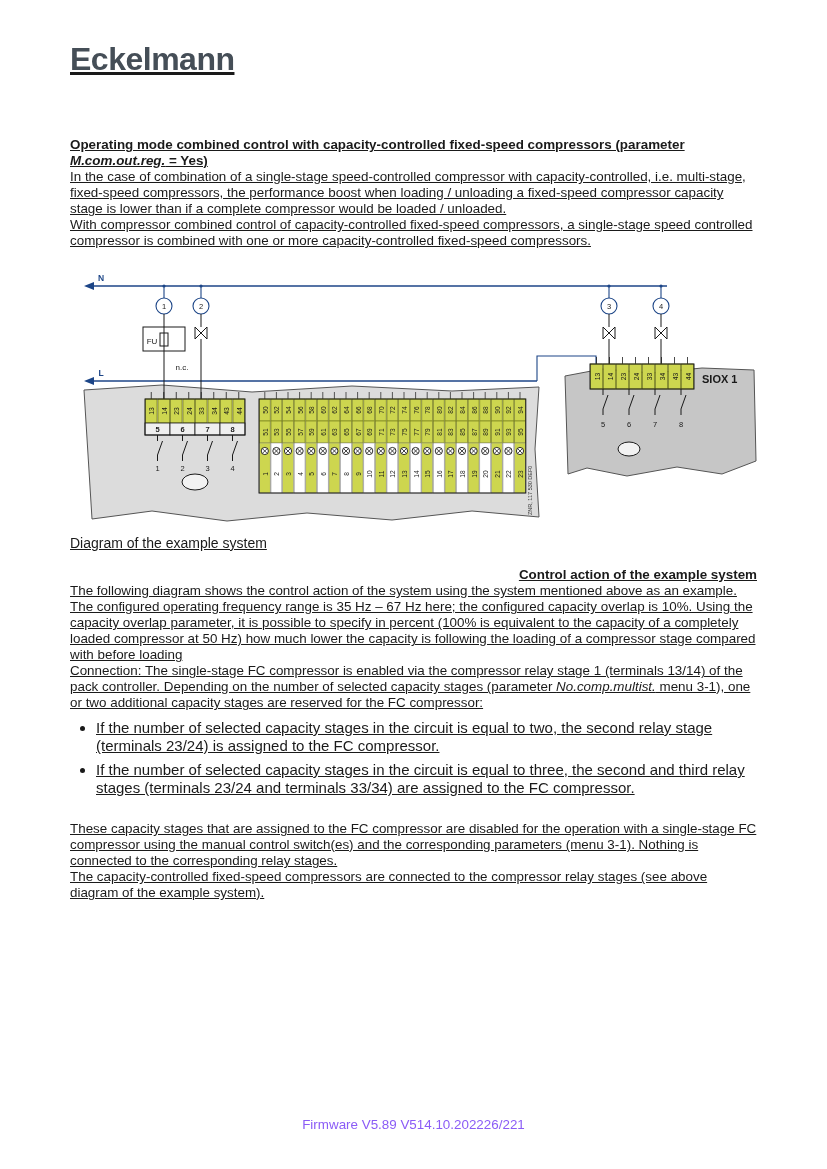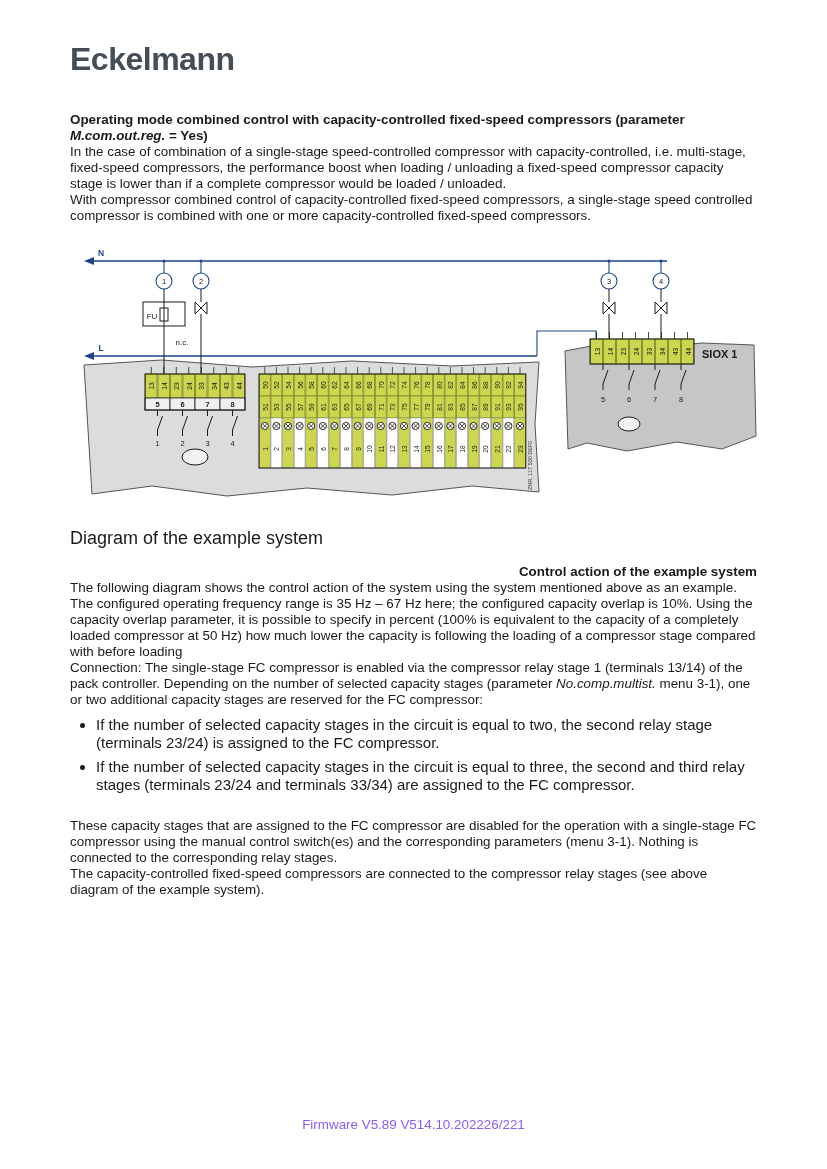--- a/index.html
+++ b/index.html
@@ -1,28 +1,28 @@
 <!DOCTYPE html>
 <html><head>
 <meta charset="utf-8">
 <style>
   html,body{margin:0;padding:0;background:#fff;}
   .page{
     width:827px;height:1169px;position:relative;background:#ffffff;
     font-family:"Liberation Sans",sans-serif;color:#1a1a1a;
-    box-sizing:border-box;padding:42px 70px 0 70px;overflow:hidden;
+    box-sizing:border-box;padding:42px 70px 0 70px;overflow:hidden;text-decoration:underline;
   }
   .logo{font-size:32px;font-weight:bold;color:#454e57;letter-spacing:-0.5px;line-height:34px;}
   .heading{font-size:13.4px;font-weight:bold;line-height:16px;margin:0;}
-  .h1{margin-top:36px;}
+  .h1{margin-top:61px;}
   .sec{margin-top:16px;text-align:right;}
   p.body{font-size:13.4px;line-height:16px;margin:0;}
   .diagram-wrap{margin:20px 0 0 12px;width:692px;}
   svg text{font-family:"Liberation Sans",sans-serif;}
-  .caption{margin-top:24px;font-size:18px;line-height:16px;}
+  .caption{margin-top:4px;font-size:14px;line-height:16px;}
   ul.bullets{margin:8px 0 0 0;padding-left:26px;font-size:15px;line-height:18px;}
   ul.bullets li{margin-bottom:6px;}
   .footer{position:absolute;left:70px;right:70px;top:1117px;display:flex;
     justify-content:center;font-size:13.4px;color:#8b5cf6;}
 </style>
 </head>
 <body>
 
 <div class="page">
 

